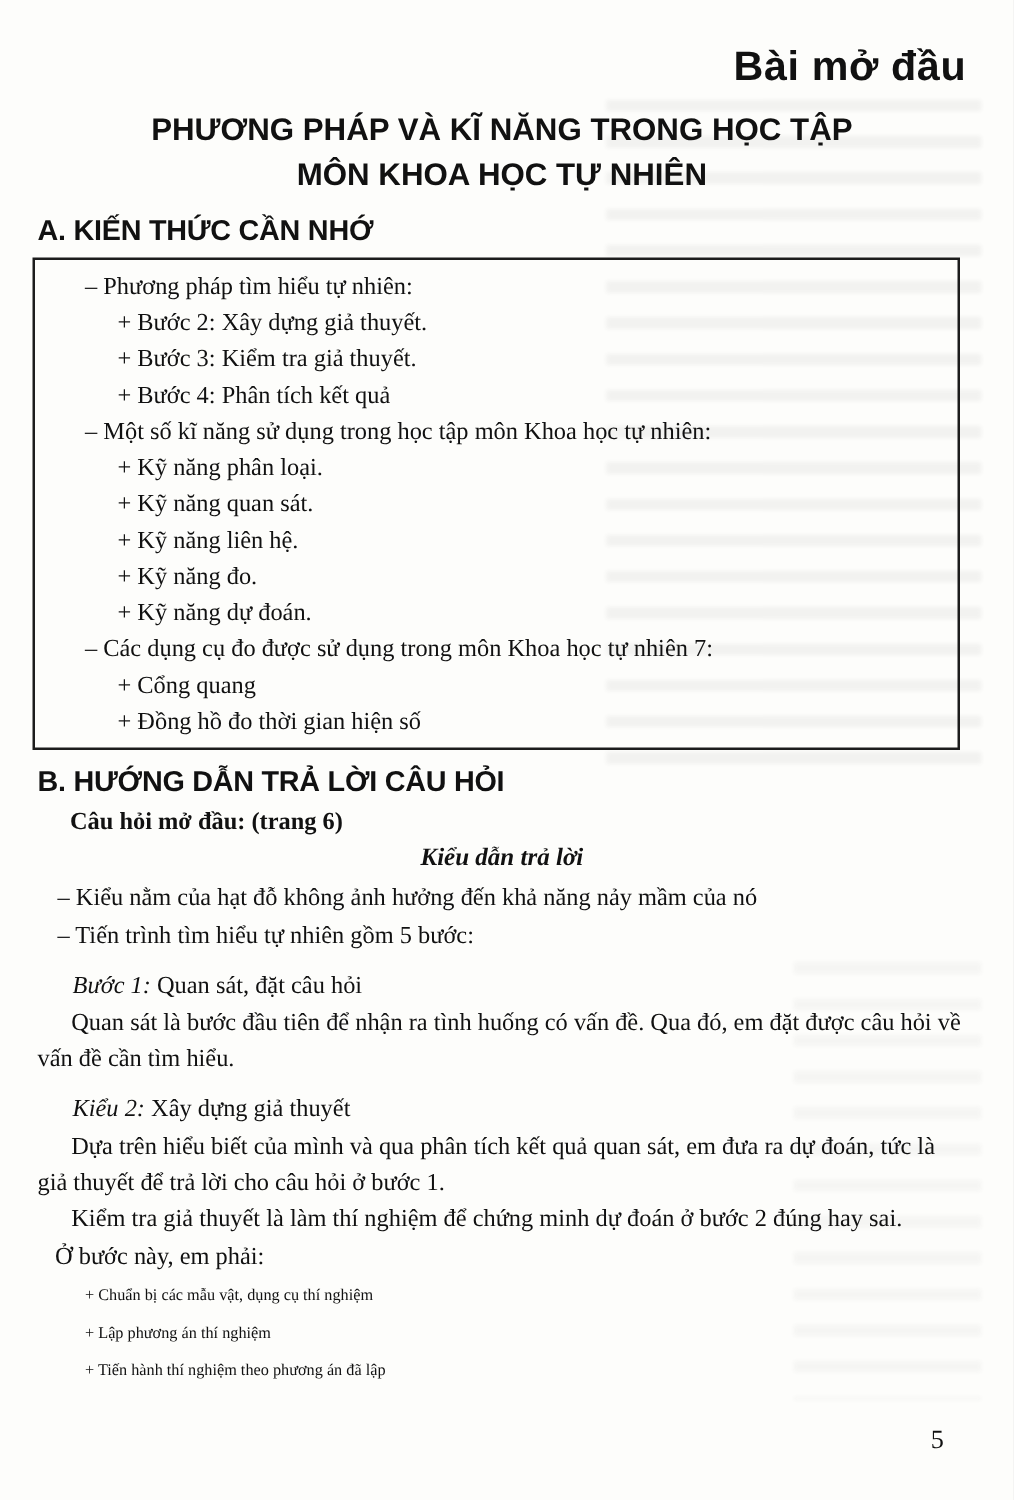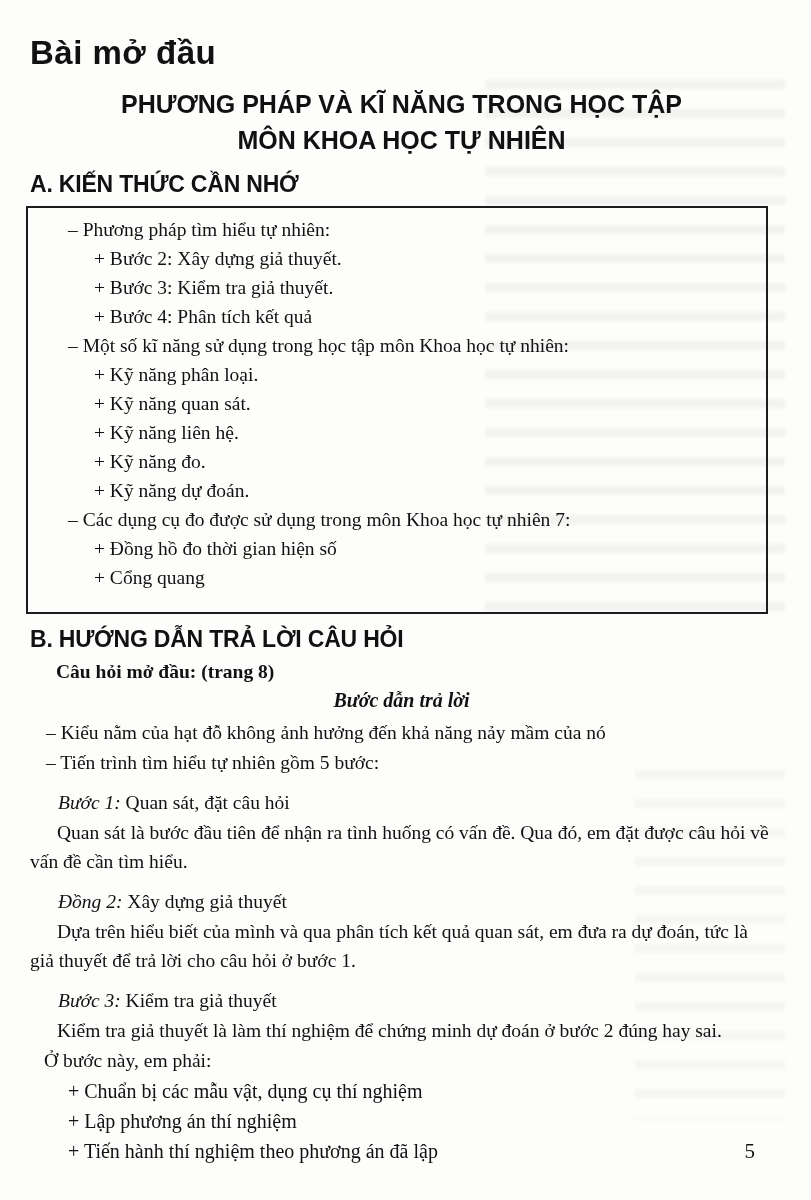--- a/index.html
+++ b/index.html
@@ -26,39 +26,39 @@
     pointer-events:none;
   }
   .bleed-a{top:70px;right:26px;width:300px;height:560px;}
   .bleed-b{top:760px;right:26px;width:150px;height:360px;opacity:.22;}
 
   .content{position:relative;z-index:2;}
 
   h1.doc-title{
     font-family:"Liberation Sans", sans-serif;
     font-size:33px;font-weight:700;
-    text-align:left;margin:0 0 14px 0;
+    text-align:right;margin:0 0 14px 0;
     letter-spacing:.5px;
   }
   .doc-subtitle{
     font-family:"Liberation Sans", sans-serif;
     font-size:25px;font-weight:700;
     text-align:center;line-height:1.45;
     margin:0 0 12px 0;
   }
   .sec-heading{
     font-family:"Liberation Sans", sans-serif;
     font-size:23px;font-weight:700;
     margin:10px 0 8px 0;
     letter-spacing:-.2px;
   }
   .kbox{
     border:2px solid #1c1c1c;
     margin:4px 0 12px -4px;
-    padding:7px 10px 20px 10px;
+    padding:7px 10px 6px 10px;
     width:742px;
     box-sizing:border-box;
   }
   .kbox .line{font-size:19.5px;line-height:29px;}
   .kbox .lvl1{margin-left:30px;}
   .kbox .lvl2{margin-left:56px;}
 
   .q-label{
     font-size:19.5px;font-weight:700;
     margin:2px 0 6px 26px;
@@ -68,21 +68,21 @@
     text-align:center;margin:4px 0 6px 0;
   }
   .bullet{font-size:19.5px;line-height:29px;margin:0 0 1px 16px;}
   .step{font-size:19.5px;line-height:29px;margin:11px 0 1px 28px;}
   .step .lbl{font-style:italic;}
   .para{
     font-size:19.5px;line-height:29px;margin:0;
     text-indent:27px;
   }
   .note{font-size:19.5px;line-height:29px;margin:1px 0 1px 14px;}
-  .task{font-size:20px;line-height:30px;margin:0 0 0 38px;}
+  .task{font-size:13px;line-height:30px;margin:0 0 0 38px;}
 
   .page-num{
     position:absolute;right:56px;bottom:36px;
     font-size:21px;font-family:"Liberation Serif", serif;
     z-index:2;
   }
 </style>
 </head>
 <body>
 
@@ -107,40 +107,39 @@
       <div class="line lvl2">+ Bước 2: Xây dựng giả thuyết.</div>
       <div class="line lvl2">+ Bước 3: Kiểm tra giả thuyết.</div>
       <div class="line lvl2">+ Bước 4: Phân tích kết quả</div>
       <div class="line lvl1">– Một số kĩ năng sử dụng trong học tập môn Khoa học tự nhiên:</div>
       <div class="line lvl2">+ Kỹ năng phân loại.</div>
       <div class="line lvl2">+ Kỹ năng quan sát.</div>
       <div class="line lvl2">+ Kỹ năng liên hệ.</div>
       <div class="line lvl2">+ Kỹ năng đo.</div>
       <div class="line lvl2">+ Kỹ năng dự đoán.</div>
       <div class="line lvl1">– Các dụng cụ đo được sử dụng trong môn Khoa học tự nhiên 7:</div>
+      <div class="line lvl2">+ Cổng quang</div>
       <div class="line lvl2">+ Đồng hồ đo thời gian hiện số</div>
-      <div class="line lvl2">+ Cổng quang</div>
     </div>
 
     <div class="sec-heading">B. HƯỚNG DẪN TRẢ LỜI CÂU HỎI</div>
 
-    <div class="q-label">Câu hỏi mở đầu: (trang 8)</div>
+    <div class="q-label">Câu hỏi mở đầu: (trang 6)</div>
 
-    <div class="answer-title">Bước dẫn trả lời</div>
+    <div class="answer-title">Kiểu dẫn trả lời</div>
 
     <p class="bullet">– Kiểu nằm của hạt đỗ không ảnh hưởng đến khả năng nảy mầm của nó</p>
     <p class="bullet">– Tiến trình tìm hiểu tự nhiên gồm 5 bước:</p>
 
     <p class="step"><span class="lbl">Bước 1:</span><span> Quan sát, đặt câu hỏi</span></p>
     <p class="para">Quan sát là bước đầu tiên để nhận ra tình huống có vấn đề. Qua đó, em đặt được câu hỏi về vấn đề cần tìm hiểu.</p>
 
-    <p class="step"><span class="lbl">Đồng 2:</span><span> Xây dựng giả thuyết</span></p>
+    <p class="step"><span class="lbl">Kiểu 2:</span><span> Xây dựng giả thuyết</span></p>
     <p class="para">Dựa trên hiểu biết của mình và qua phân tích kết quả quan sát, em đưa ra dự đoán, tức là giả thuyết để trả lời cho câu hỏi ở bước 1.</p>
 
-    <p class="step"><span class="lbl">Bước 3:</span><span> Kiểm tra giả thuyết</span></p>
     <p class="para">Kiểm tra giả thuyết là làm thí nghiệm để chứng minh dự đoán ở bước 2 đúng hay sai.</p>
 
     <p class="note">Ở bước này, em phải:</p>
 
     <p class="task">+ Chuẩn bị các mẫu vật, dụng cụ thí nghiệm</p>
     <p class="task">+ Lập phương án thí nghiệm</p>
     <p class="task">+ Tiến hành thí nghiệm theo phương án đã lập</p>
 
   </div>
 

